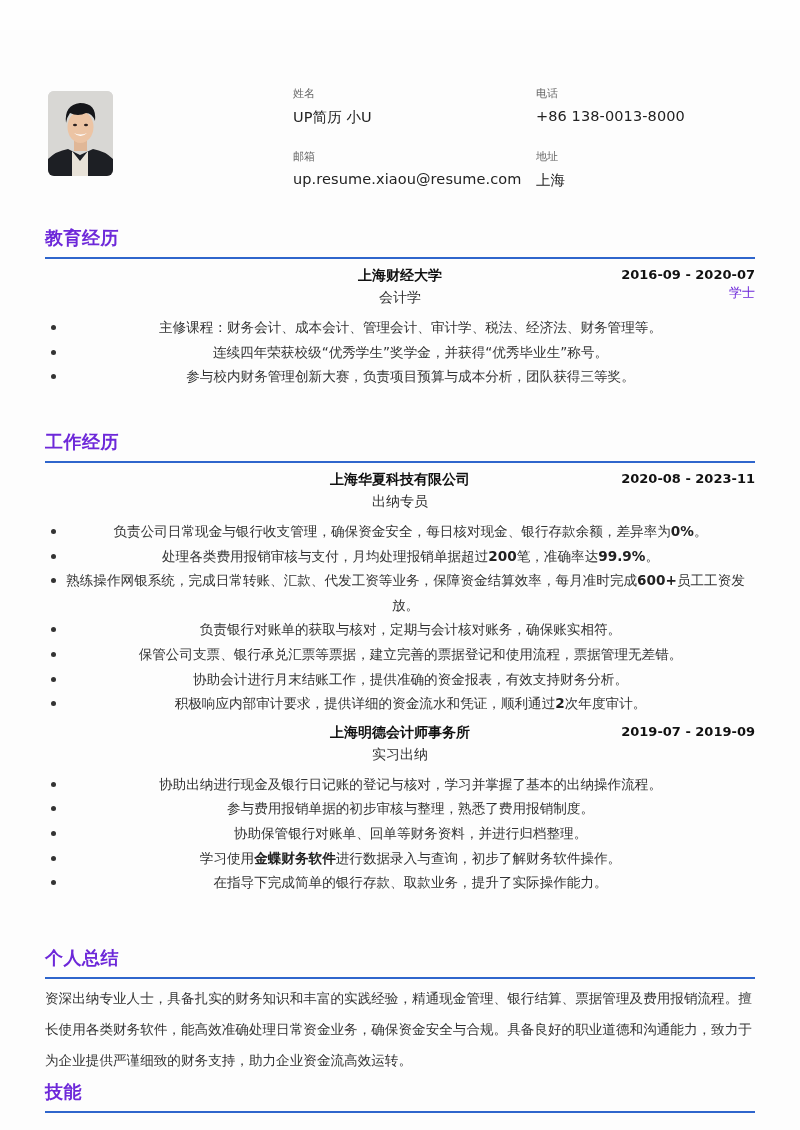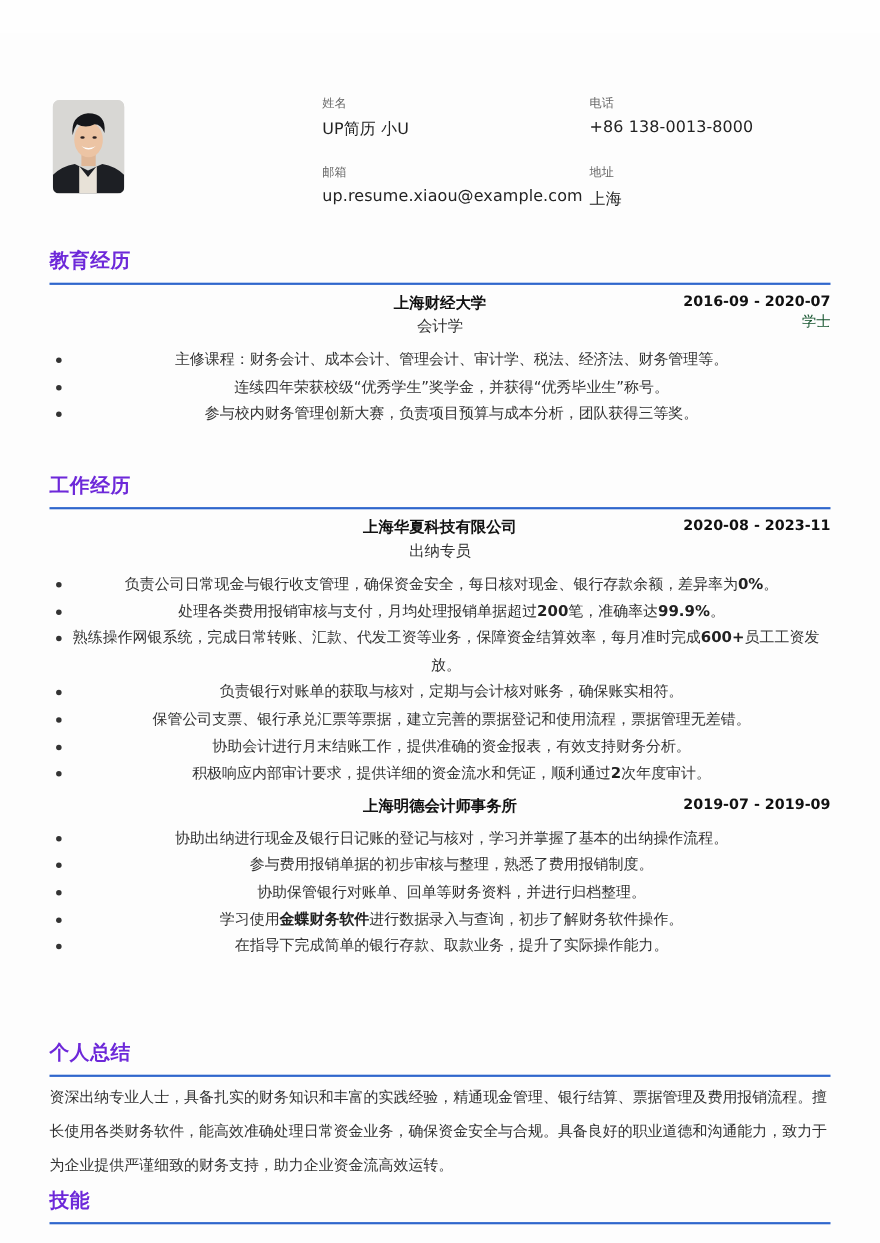--- a/index.html
+++ b/index.html
@@ -34,21 +34,21 @@
     font-size: 18px; font-weight: bold; color: #6d28d9; height: 26px; line-height: 26px;
     letter-spacing: 0.5px;
   }
   .sec-rule { height: 2px; background: #2f66cc; margin-top: 6px; }
 
   .entry { position: relative; width: 710px; text-align: center; }
   .entry-head { position: relative; height: 22px; line-height: 22px; margin-top: 5px; }
   .entry-org { font-size: 14px; font-weight: bold; color: #111; }
   .entry-date { position: absolute; right: 0; top: 0; font-size: 13px; font-weight: bold; color: #111; }
   .entry-sub { position: relative; height: 22px; line-height: 22px; font-size: 14px; color: #333; }
-  .entry-degree { position: absolute; right: 0; top: -4px; font-size: 13px; color: #14532d; }
+  .entry-degree { position: absolute; right: 0; top: -4px; font-size: 13px; color: #6d28d9; }
 
   ul.bullets { list-style: none; margin-top: 7px; }
   ul.bullets li {
     position: relative; padding-left: 21px; font-size: 13.6px; line-height: 24.6px; color: #333;
   }
   ul.bullets li::before {
     content: ""; position: absolute; left: 6px; top: 10px; width: 5px; height: 5px;
     border-radius: 50%; background: #333;
   }
   ul.bullets li b { font-weight: bold; color: #222; }
@@ -80,21 +80,21 @@
     <div class="info info-name">
       <span class="lbl">姓名</span>
       <span class="val">UP简历 小U</span>
     </div>
     <div class="info info-phone">
       <span class="lbl">电话</span>
       <span class="val">+86 138-0013-8000</span>
     </div>
     <div class="info info-email">
       <span class="lbl">邮箱</span>
-      <span class="val">up.resume.xiaou@example.com</span>
+      <span class="val">up.resume.xiaou@resume.com</span>
     </div>
     <div class="info info-addr">
       <span class="lbl">地址</span>
       <span class="val">上海</span>
     </div>
   </div>
 
   <div class="section" style="top:225px;">
     <div class="sec-title">教育经历</div>
     <div class="sec-rule"></div>
@@ -137,20 +137,23 @@
         <li><span>协助会计进行月末结账工作，提供准确的资金报表，有效支持财务分析。</span></li>
         <li><span>积极响应内部审计要求，提供详细的资金流水和凭证，顺利通过</span><b>2</b><span>次年度审计。</span></li>
       </ul>
     </div>
 
     <div class="entry" style="margin-top:2px;">
       <div class="entry-head">
         <span class="entry-org">上海明德会计师事务所</span>
         <span class="entry-date">2019-07 - 2019-09</span>
       </div>
+      <div class="entry-sub">
+        <span>实习出纳</span>
+      </div>
       <ul class="bullets">
         <li><span>协助出纳进行现金及银行日记账的登记与核对，学习并掌握了基本的出纳操作流程。</span></li>
         <li><span>参与费用报销单据的初步审核与整理，熟悉了费用报销制度。</span></li>
         <li><span>协助保管银行对账单、回单等财务资料，并进行归档整理。</span></li>
         <li><span>学习使用</span><b>金蝶财务软件</b><span>进行数据录入与查询，初步了解财务软件操作。</span></li>
         <li><span>在指导下完成简单的银行存款、取款业务，提升了实际操作能力。</span></li>
       </ul>
     </div>
   </div>
 

